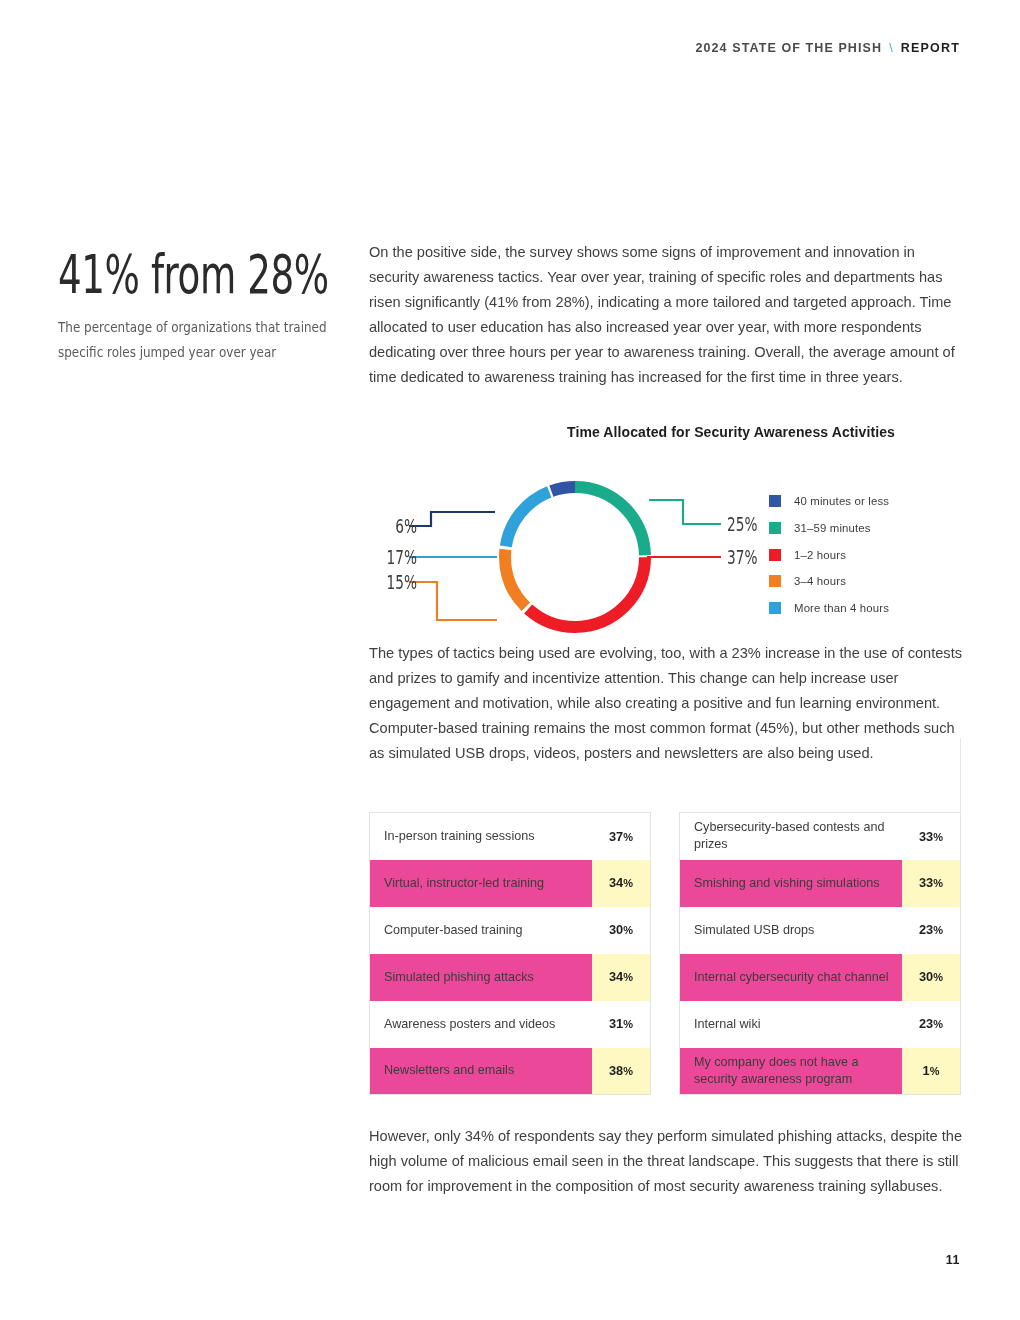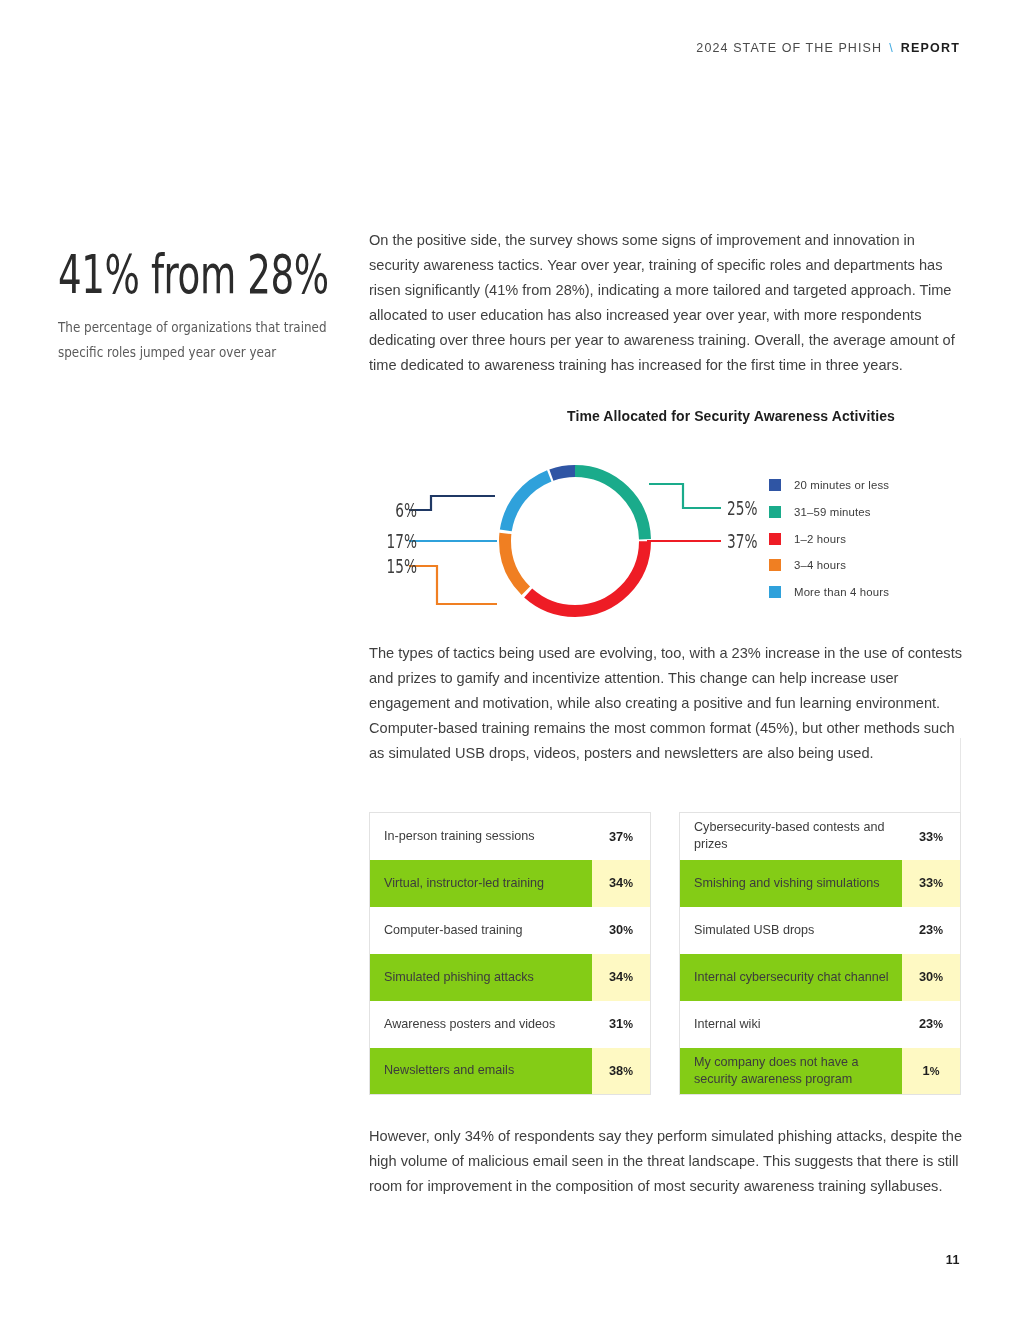--- a/index.html
+++ b/index.html
@@ -22,21 +22,21 @@
     top: 41px;
     right: 60px;
     display: flex;
     align-items: baseline;
     gap: 7px;
     font-size: 12.5px;
     letter-spacing: 1.1px;
     color: #4a4a4a;
     white-space: nowrap;
   }
-  .page-header .hdr-title { font-weight: 400; }
+  .page-header .hdr-title { font-weight: 700; }
   .page-header .hdr-slash { color: #3fa9e0; font-weight: 400; }
   .page-header .hdr-kicker { font-weight: 700; color: #1d1d1d; letter-spacing: 1.2px; }
 
   
   .callout {
     position: absolute;
     left: 58px;
     top: 248px;
     width: 280px;
   }
@@ -86,21 +86,21 @@
     top: 408px;
     width: 594px;
     height: 220px;
   }
   .chart-title {
     text-align: center;
     font-size: 14px;
     font-weight: 700;
     color: #1d1d1d;
     letter-spacing: 0.1px;
-    margin: 0;
+    margin: 16px;
     padding-left: 130px;
   }
   .chart-area {
     position: relative;
     width: 594px;
     height: 172px;
     margin-top: 34px;
   }
   .donut-svg { position: absolute; left: 0; top: 0; }
 
@@ -166,21 +166,21 @@
   }
   .tbl td.pct {
     width: 58px;
     padding: 6px 0 6px 0;
     text-align: center;
     font-size: 12.8px;
     font-weight: 700;
     color: #1f1f1f;
   }
   .tbl td.pct .unit { font-weight: 700; font-size: 11px; }
-  .tbl tr.shaded td { background: #84cc16; }
+  .tbl tr.shaded td { background: #ec4899; }
   .tbl tr.shaded td.pct { background: #fef9c3; }
 
   
   .rule-vert {
     position: absolute;
     left: 960px;
     top: 738px;
     width: 1px;
     height: 75px;
     background: #e6e6e6;
@@ -213,21 +213,21 @@
   <span class="hdr-title">2024 STATE OF THE PHISH</span>
   <span class="hdr-slash">\</span>
   <span class="hdr-kicker">REPORT</span>
 </div>
 
 <div class="callout">
   <div class="callout-stat">41% from 28%</div>
   <div class="callout-sub">The percentage of organizations that trained specific roles jumped year over year</div>
 </div>
 
-<div class="body-col" id="para-1" style="top:228px;">
+<div class="body-col" id="para-1" style="top:240px;">
   <p class="para">On the positive side, the survey shows some signs of improvement and innovation in security awareness tactics. Year over year, training of specific roles and departments has risen significantly (41% from 28%), indicating a more tailored and targeted approach. Time allocated to user education has also increased year over year, with more respondents dedicating over three hours per year to awareness training. Overall, the average amount of time dedicated to awareness training has increased for the first time in three years.</p>
 </div>
 
 <div class="chart-block">
   <p class="chart-title">Time Allocated for Security Awareness Activities</p>
 
   <div class="chart-area">
 
     <svg class="donut-svg" width="594" height="172" viewBox="0 0 594 172">
 
@@ -253,21 +253,21 @@
 
     <div class="pct-label pct-left" style="left:-10px; width:58px; top:41px;">6%</div>
     <div class="pct-label pct-left" style="left:-10px; width:58px; top:72px;">17%</div>
     <div class="pct-label pct-left" style="left:-10px; width:58px; top:97px;">15%</div>
     <div class="pct-label pct-right" style="left:358px; top:39px;">25%</div>
     <div class="pct-label pct-right" style="left:358px; top:72px;">37%</div>
 
     <div class="legend">
       <div class="legend-row">
         <span class="legend-swatch" style="background:#2f55a4"></span>
-        <span class="legend-label">20 minutes or less</span>
+        <span class="legend-label">40 minutes or less</span>
       </div>
       <div class="legend-row">
         <span class="legend-swatch" style="background:#1aab8b"></span>
         <span class="legend-label">31–59 minutes</span>
       </div>
       <div class="legend-row">
         <span class="legend-swatch" style="background:#ee1c25"></span>
         <span class="legend-label">1–2 hours</span>
       </div>
       <div class="legend-row">

